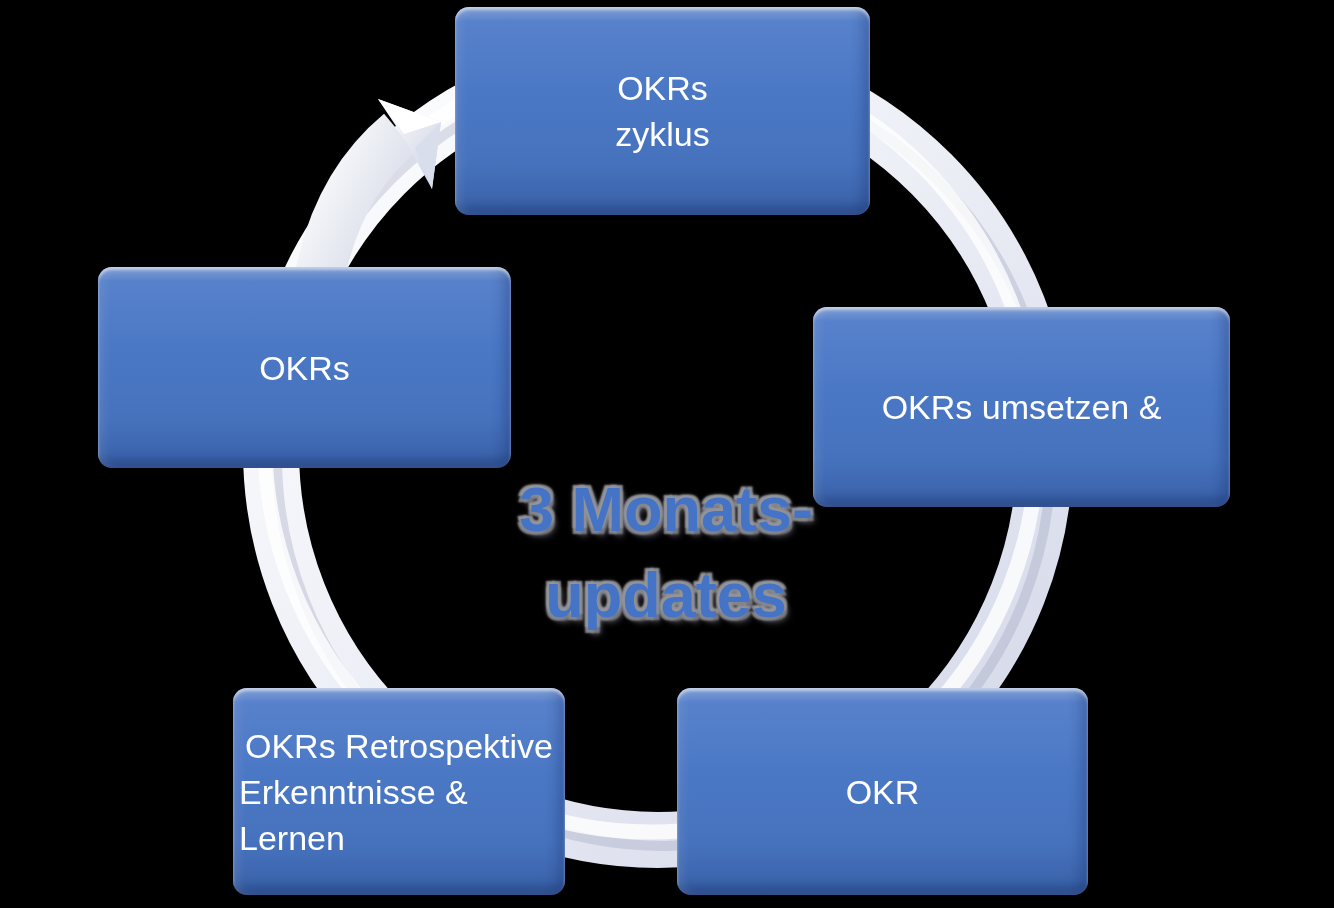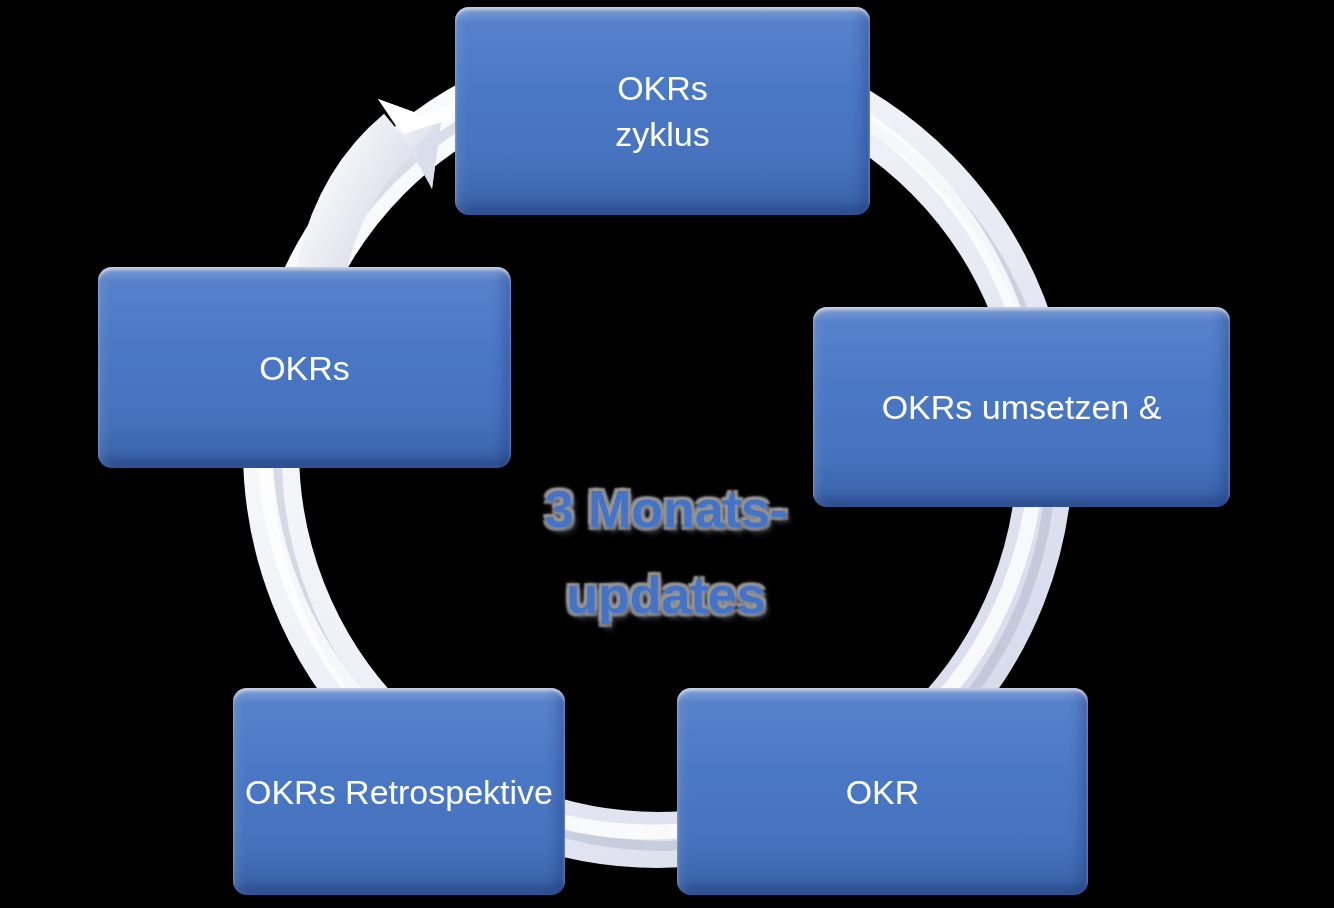--- a/index.html
+++ b/index.html
@@ -54,21 +54,21 @@
   .node-review  { left: 677px; top: 688px; width: 411px; height: 207px; }
   .node-retro   { left: 233px; top: 688px; width: 332px; height: 207px; }
   .node-adjust  { left: 98px;  top: 267px; width: 413px; height: 201px; }
   .cycle-title {
     position: absolute;
     z-index: 3;
     left: 366px;
     top: 466px;
     width: 600px;
     text-align: center;
-    font-size: 52px;
+    font-size: 63px;
     line-height: 86px;
     font-weight: bold;
     color: #4574c7;
     text-shadow:
       -3px -3px 2px #94959b,
        3px -3px 2px #8f9096,
       -3px  3px 2px #85868c,
        3px  3px 2px #77787e,
        0 0 7px rgba(140,140,148,0.9),
        4px 5px 6px rgba(70,70,78,0.95);
@@ -114,20 +114,21 @@
   <div class="node node-execute">
     <div class="node-line">OKRs umsetzen &amp;</div>
   </div>
 
   <div class="node node-review">
     <div class="node-line">OKR</div>
   </div>
 
   <div class="node node-retro">
     <div class="node-line">OKRs Retrospektive</div>
+    <div class="node-line">Erkenntnisse &amp; Lernen</div>
   </div>
 
   <div class="node node-adjust">
     <div class="node-line">OKRs</div>
   </div>
 
   <div class="cycle-title">
     <div>3 Monats-</div>
     <div>updates</div>
   </div>

